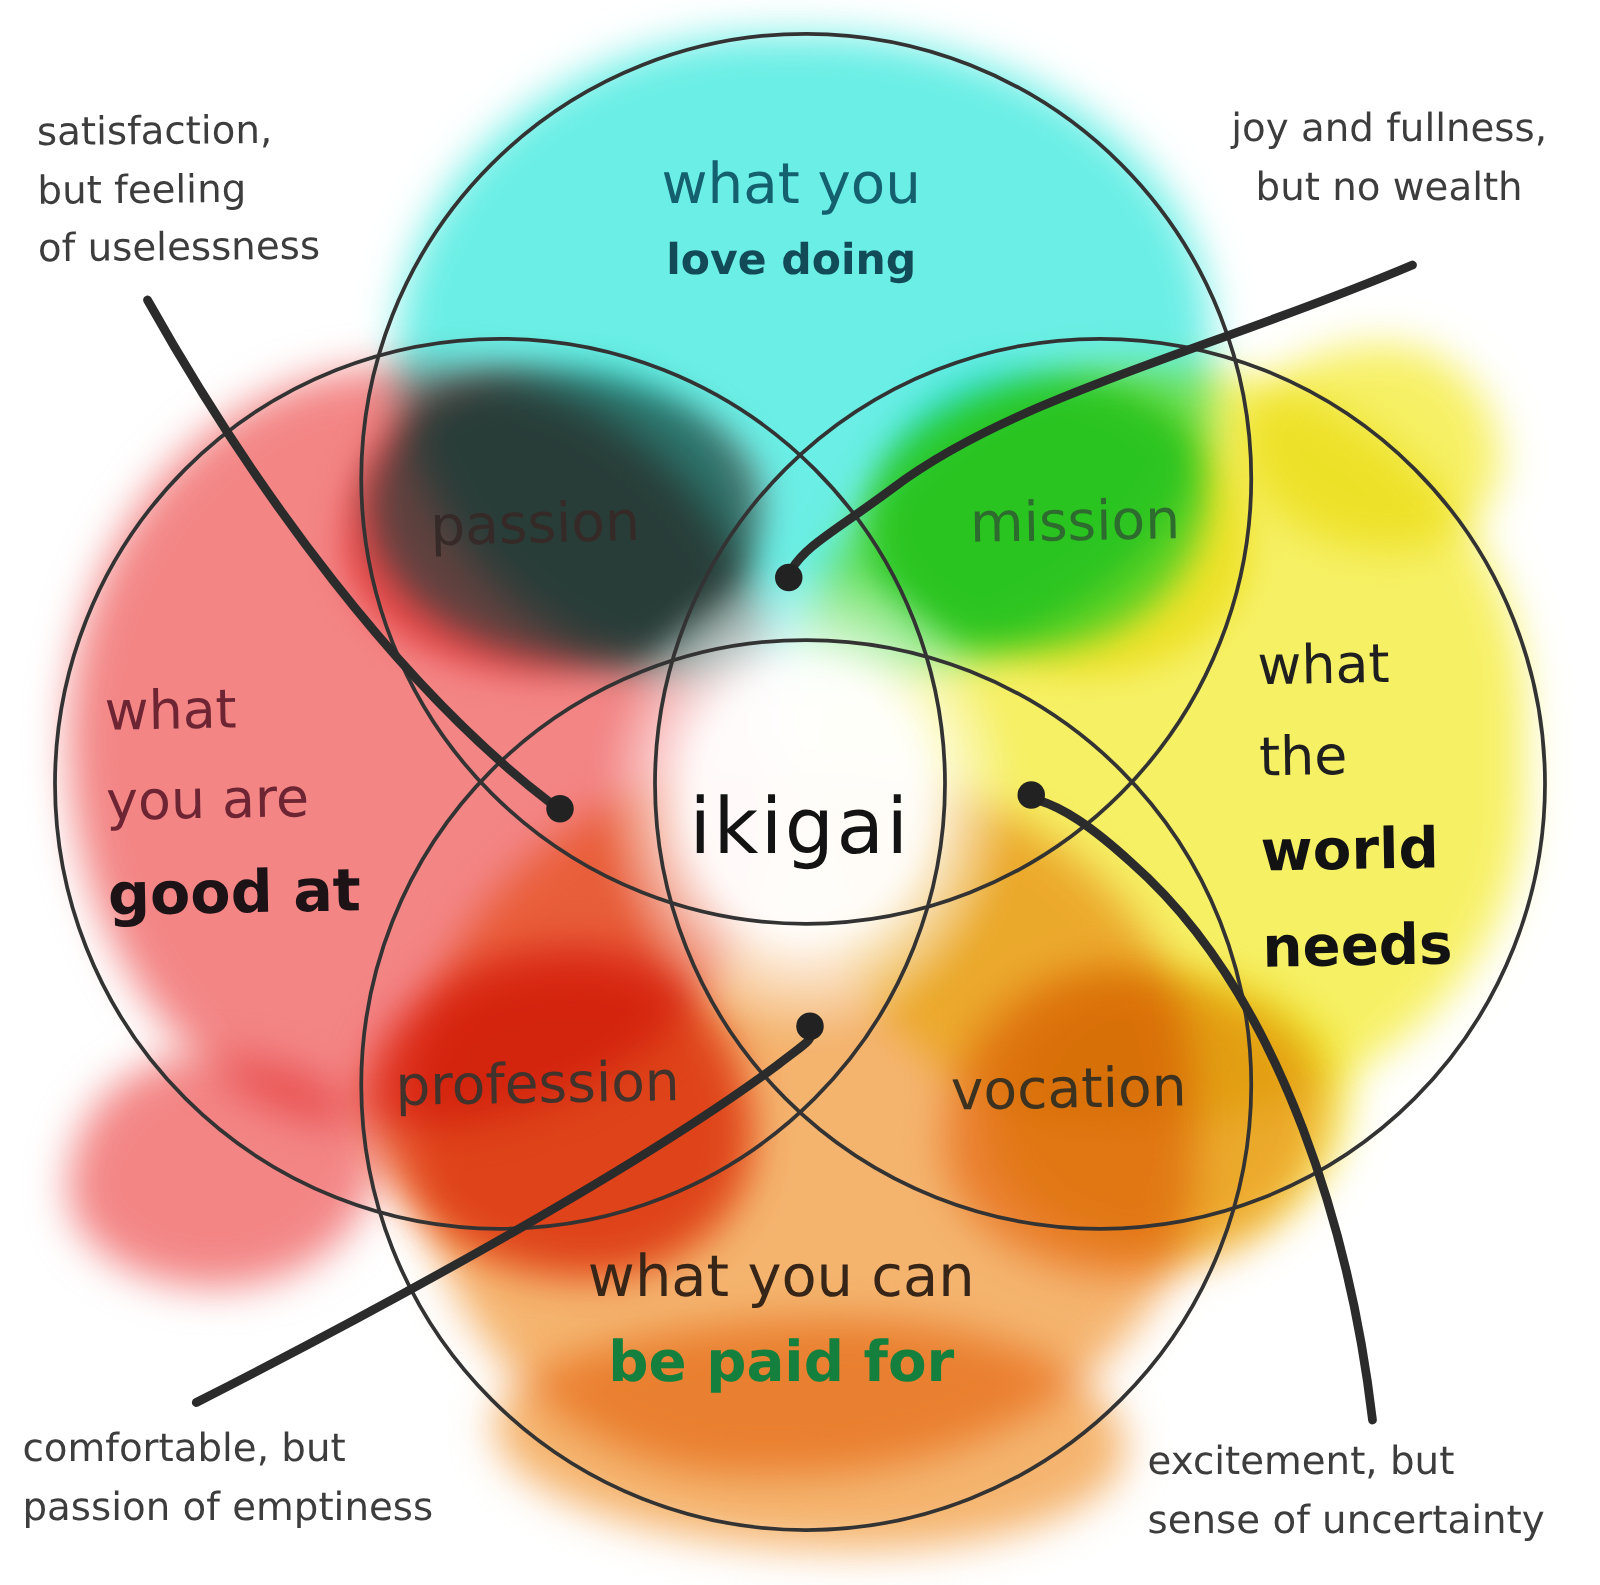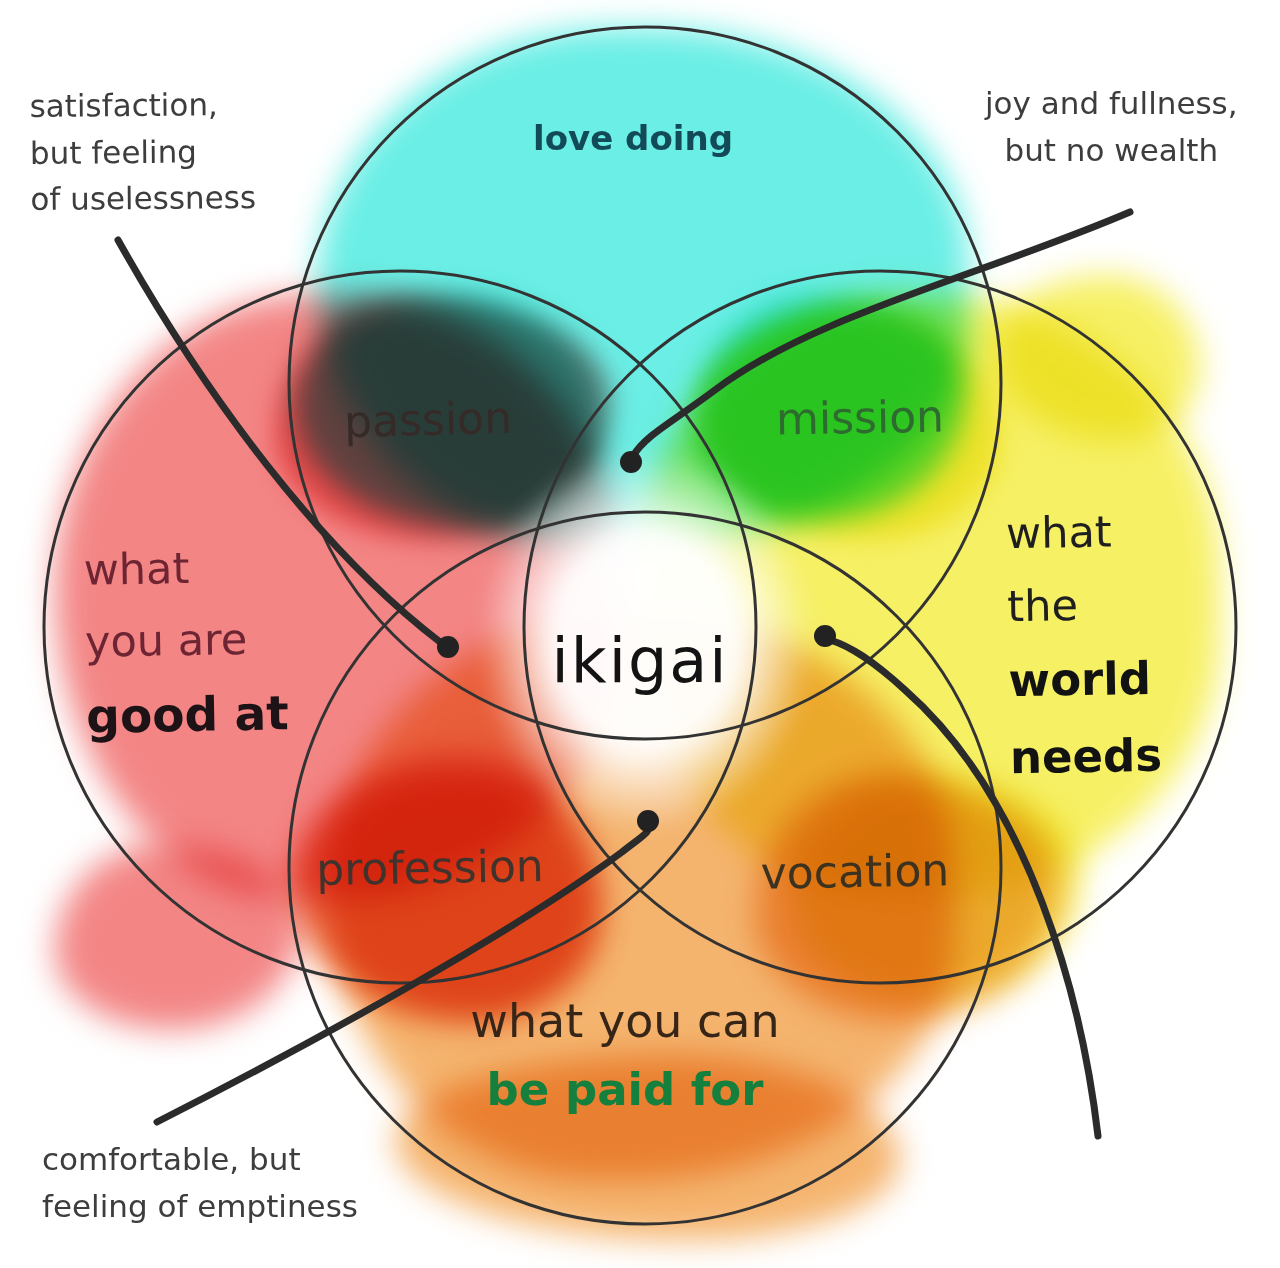--- a/index.html
+++ b/index.html
@@ -46,21 +46,21 @@
   .lbl-bottom{left:345px;top:987px;width:560px;color:#372517;font-size:46px;line-height:1.5;}
   .lbl-bottom .b2{font-size:45px;font-weight:700;color:#15803d;}
   .lbl-passion{left:308px;top:394px;width:240px;color:#362a28;font-size:44px;transform:rotate(-1.5deg);}
   .lbl-mission{left:740px;top:392px;width:240px;color:#2e6b2f;font-size:44px;transform:rotate(-1deg);}
   .lbl-profession{left:300px;top:842px;width:260px;color:#41332c;font-size:44px;transform:rotate(-1deg);}
   .lbl-vocation{left:735px;top:846px;width:240px;color:#3c321f;font-size:44px;transform:rotate(-1deg);}
   .lbl-ikigai{left:505px;top:624px;width:270px;color:#131313;font-size:62px;letter-spacing:2px;}
   .ann{position:absolute;color:#3d3d3d;font-size:31px;line-height:1.5;}
   .ann-tl{left:30px;top:82px;transform:rotate(-0.5deg);}
   .ann-tr{left:985px;top:80px;text-align:center;}
-  .ann-bl{left:18px;top:1136px;margin-left:24px;}
+  .ann-bl{left:18px;top:1136px;}
   .ann-br{left:918px;top:1146px;}
   .ln{display:block;}
 </style>
 </head>
 <body>
 
 <div id="stage">
 
   <div class="paint">
     <div class="blob cyan rr1 c1"></div>
@@ -96,20 +96,21 @@
     </g>
     <g fill="#222222">
       <circle cx="448" cy="647" r="11"></circle>
       <circle cx="631" cy="462" r="11"></circle>
       <circle cx="825" cy="636" r="11"></circle>
       <circle cx="648" cy="821" r="11"></circle>
     </g>
   </svg>
 
   <div class="lbl lbl-top center-al">
+    <span class="ln">what you</span>
     <span class="ln b2">love doing</span>
   </div>
 
   <div class="lbl lbl-left">
     <span class="ln">what</span>
     <span class="ln">you are</span>
     <span class="ln b2">good at</span>
   </div>
 
   <div class="lbl lbl-right">
@@ -137,17 +138,21 @@
     <span class="ln">of uselessness</span>
   </div>
 
   <div class="ann ann-tr">
     <span class="ln">joy and fullness,</span>
     <span class="ln">but no wealth</span>
   </div>
 
   <div class="ann ann-bl">
     <span class="ln">comfortable, but</span>
-    <span class="ln">feeling of emptiness</span>
+    <span class="ln">passion of emptiness</span>
   </div>
 
+  <div class="ann ann-br">
+    <span class="ln">excitement, but</span>
+    <span class="ln">sense of uncertainty</span>
+  </div>
 
 </div>
 
 </body></html>

